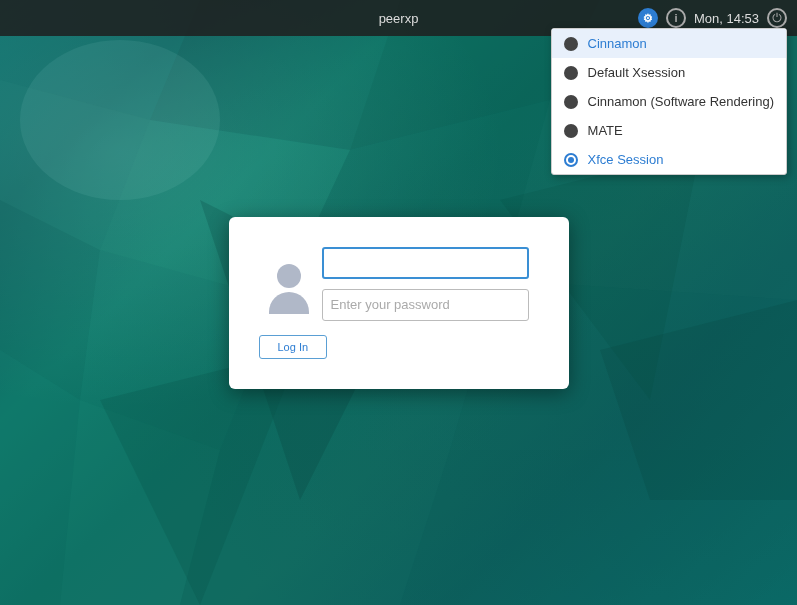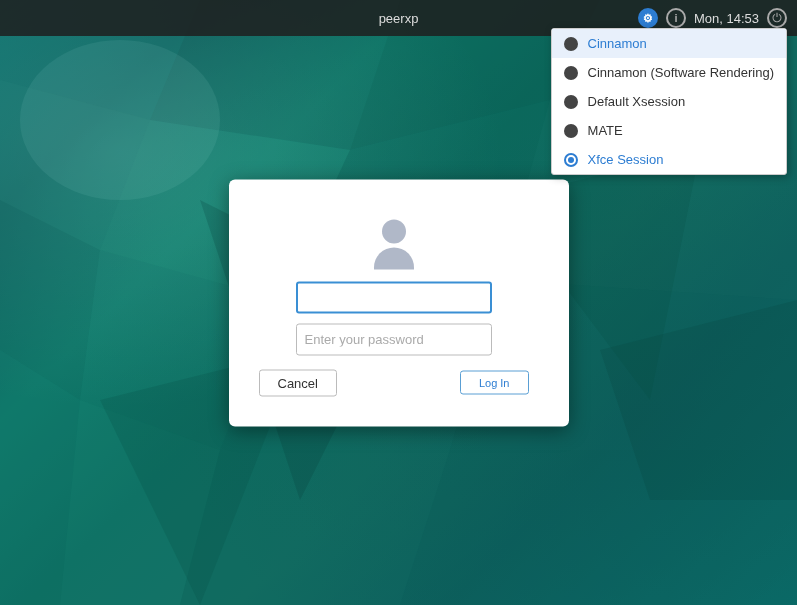--- a/index.html
+++ b/index.html
@@ -179,23 +179,23 @@
       width: 340px;
       box-shadow: 0 4px 20px rgba(0,0,0,0.4);
       z-index: 150;
       display: flex;
       flex-direction: column;
       gap: 14px;
     }
 
     .login-top {
       display: flex;
-      flex-direction: column;
-      align-items: center;
-      gap: 12px;
+      flex-direction: row;
+      align-items: center;
+      gap: 3px;
     }
 
     .user-avatar {
       width: 60px;
       height: 60px;
       flex-shrink: 0;
       display: flex;
       flex-direction: column;
       align-items: center;
       justify-content: flex-end;
@@ -322,25 +322,25 @@
   </div>
 </div>
 
 <div class="session-dropdown">
   <div class="session-item active">
     <div class="radio-circle filled"></div>
     <span class="session-label">Cinnamon</span>
   </div>
   <div class="session-item">
     <div class="radio-circle filled"></div>
-    <span class="session-label dark">Cinnamon (Software Rendering)</span>
+    <span class="session-label dark">Default Xsession</span>
   </div>
   <div class="session-item">
     <div class="radio-circle filled"></div>
-    <span class="session-label dark">Default Xsession</span>
+    <span class="session-label dark">Cinnamon (Software Rendering)</span>
   </div>
   <div class="session-item">
     <div class="radio-circle filled"></div>
     <span class="session-label dark">MATE</span>
   </div>
   <div class="session-item">
     <div class="radio-circle filled-blue"></div>
     <span class="session-label">Xfce Session</span>
   </div>
 </div>
@@ -350,16 +350,15 @@
     <div class="user-avatar">
       <div class="avatar-head"></div>
       <div class="avatar-body"></div>
     </div>
     <div class="login-fields">
       <input class="login-input" type="text" placeholder="" style="">
       <input class="login-input password" type="password" placeholder="Enter your password" style="">
     </div>
   </div>
   <div class="login-buttons">
-    <button class="btn-cancel">Cancel</button>
     <button class="btn-login">Log In</button>
   </div>
 </div>
 
 </body></html>

